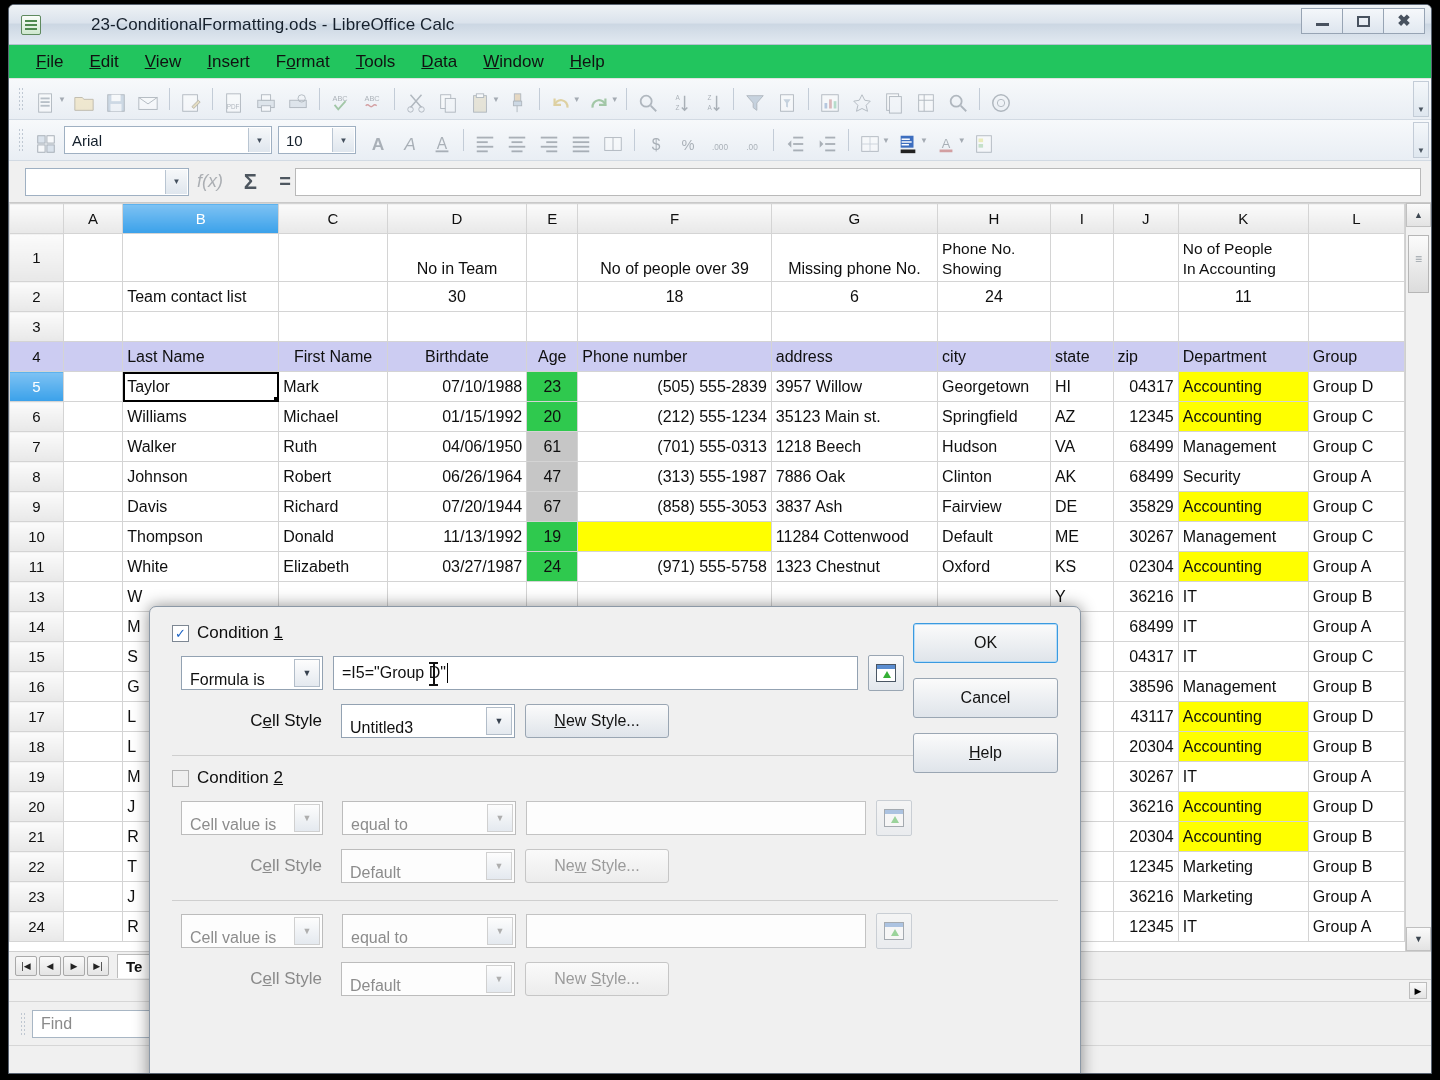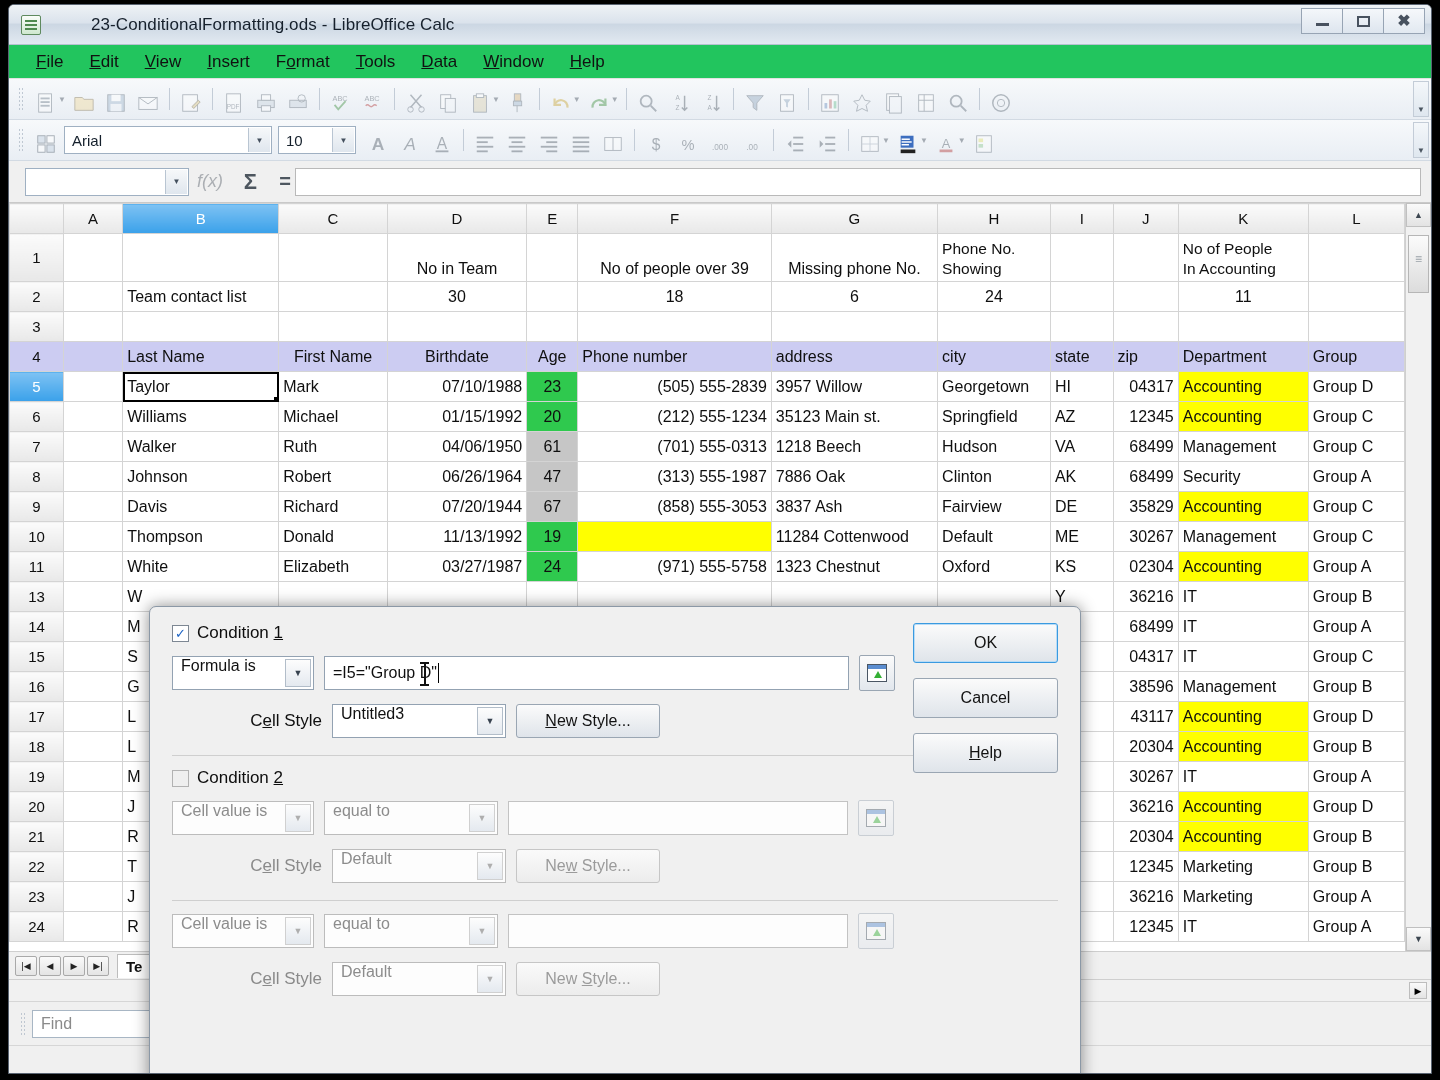--- a/index.html
+++ b/index.html
@@ -252,22 +252,22 @@
     display:flex; align-items:center; justify-content:center; flex:none;
     font-size:13px; color:#1b62c4; line-height:1;
   }
   .chk.off { background:#efefef; border-color:#b2b2b2; }
   .cond-label { font-size:17px; color:#0e0e0e; }
   .cond-label u { text-decoration: underline; }
 
   .ctl-line { display:flex; align-items:center; margin-top:12px; gap:10px; }
   .combo {
     height: 34px; background:#fff; border:1px solid #93a2b2;
-    display:flex; align-items:flex-start; padding-left:8px;
-    font-size:16px; color:#101010; position:relative; flex:none;
+    display:flex; align-items:flex-end; padding-left:8px;
+    font-size:16px; color:#101010; position:relative; flex:none;margin-left:9px;
   }
   .combo.dis { background:#fdfdfd; color:#8c8c8c; border-color:#bcbcbc; }
   .combo .arw {
     position:absolute; right:2px; top:2px; bottom:2px; width:26px;
     background:linear-gradient(to bottom,#fdfdfd,#e4e9ef);
     border:1px solid #b2bdc9; display:flex; align-items:center; justify-content:center;
     font-size:9px; color:#37424f;
   }
   .combo.dis .arw { color:#aeaeae; border-color:#d0d0d0; }
   .txtfield {

